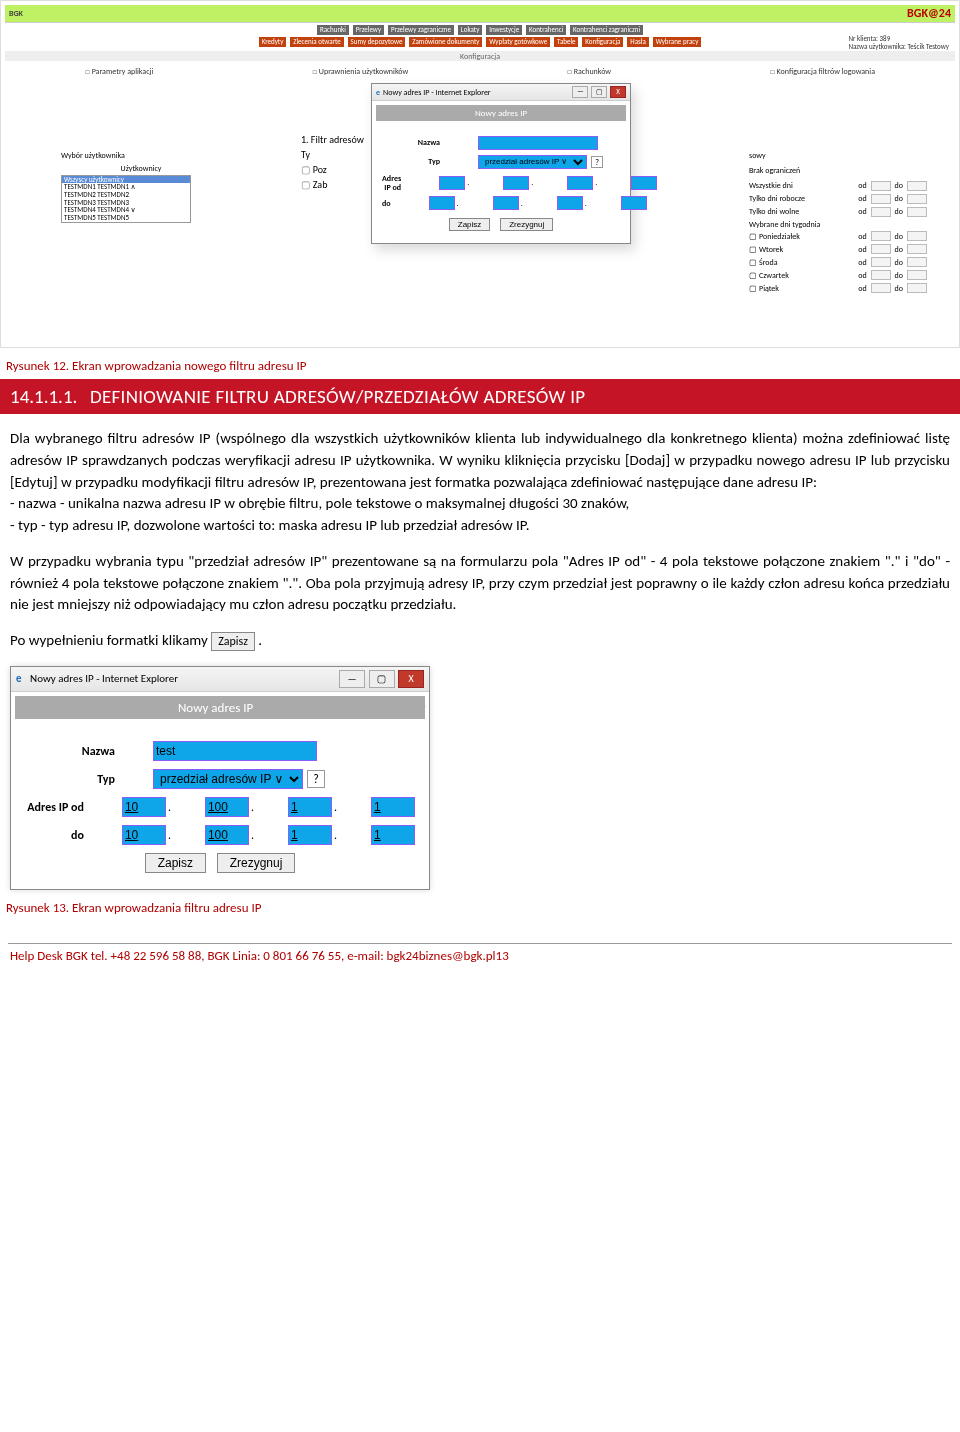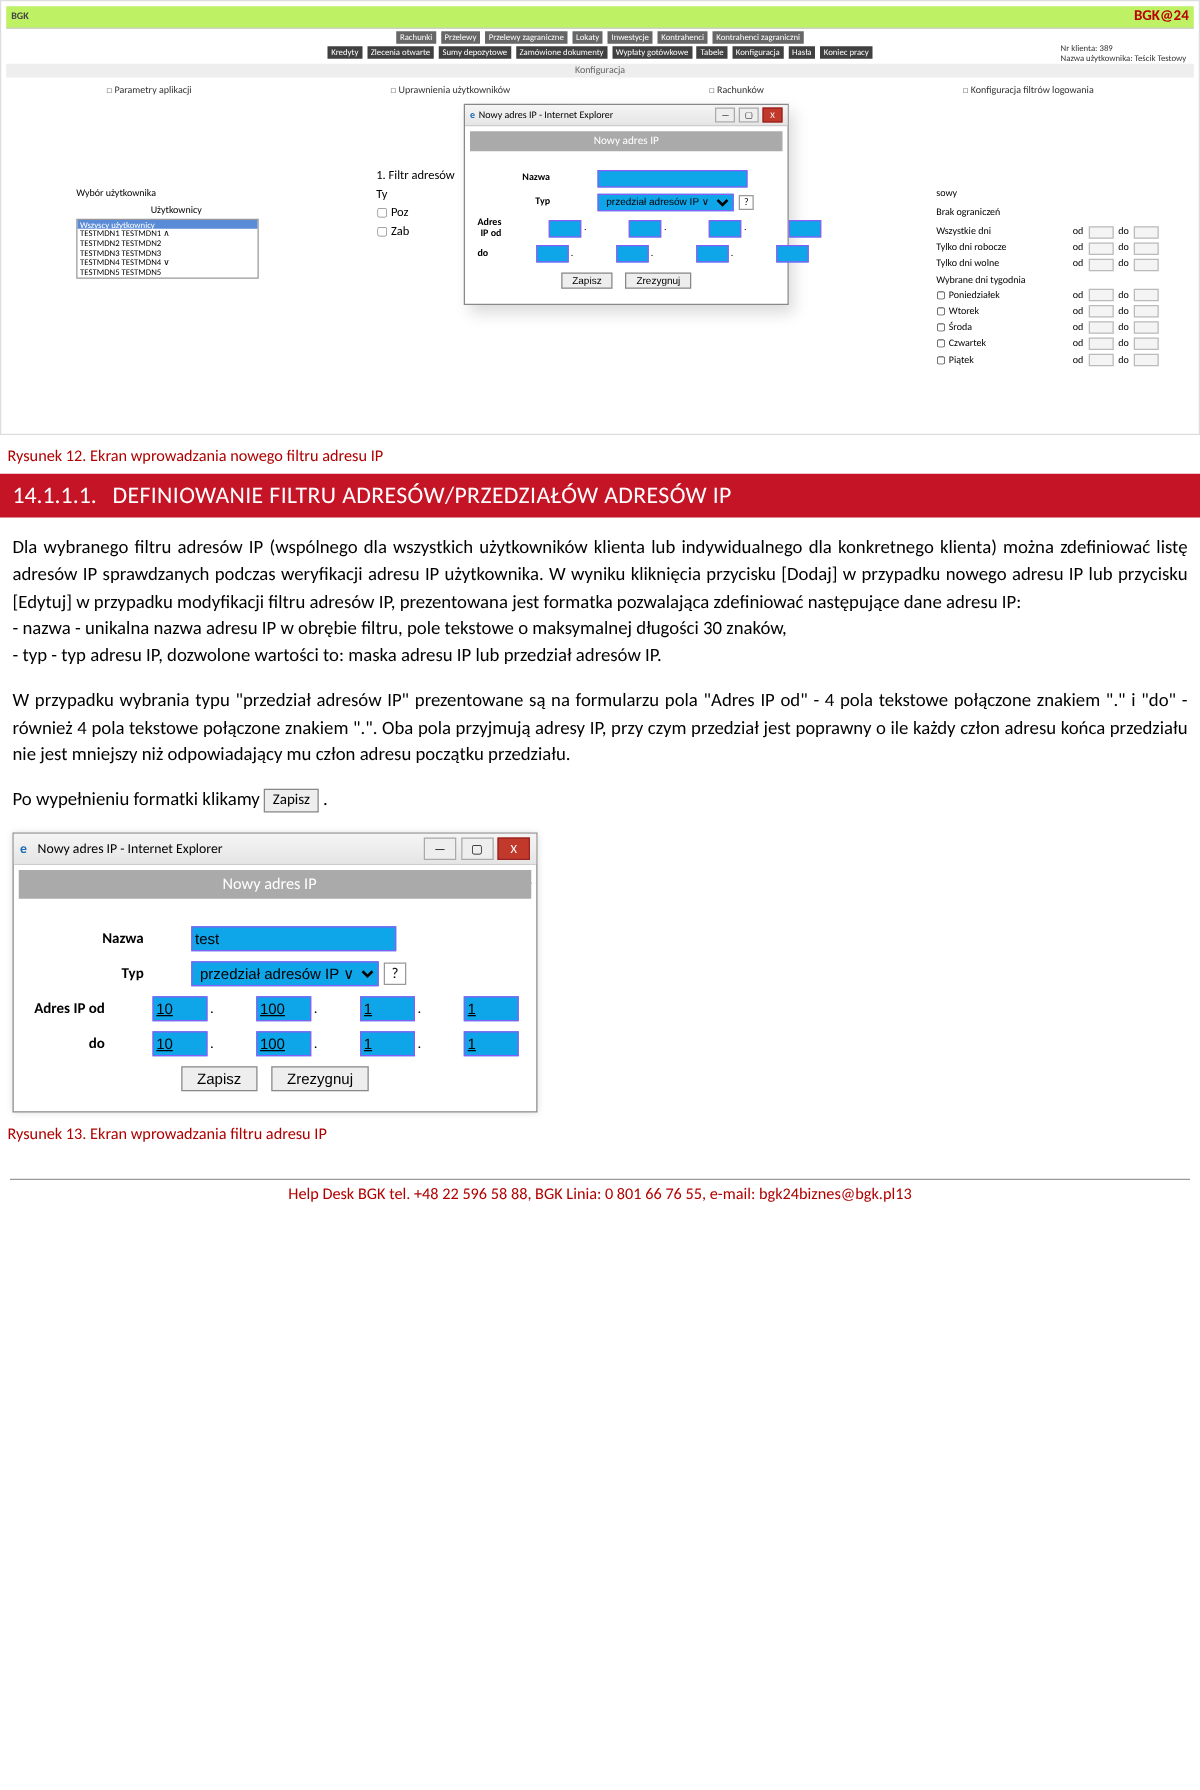--- a/index.html
+++ b/index.html
@@ -28,29 +28,29 @@
     justify-content:space-between;
     align-items:center;
     background:#bef264;
     border-bottom:1px solid #ccc;
     padding:2px 4px;
   }
   .bgk-logo { font-weight:bold; color:#444; }
   .bgk24 { font-weight:bold; color:#b00; font-size:12px; }
   .menu-row { text-align:center; margin-top:2px; }
   .menu-row span { display:inline-block; background:#666; color:#fff; font-size:7px; padding:1px 3px; margin:0 1px; }
-  .menu-row2 span { background:#404040; }
+  .menu-row2 span { background:#c2410c; }
   .client-info { position:absolute; right:10px; top:34px; font-size:7px; color:#333; text-align:left; }
   .cfg-bar { background:#eee; text-align:center; font-size:8px; color:#666; margin-top:4px; padding:1px 0; }
   .tab-row { display:flex; justify-content:space-between; margin:6px 80px 12px 80px; font-size:8px; color:#333;}
   .tab-row span::before { content:"□ "; color:#888; }
   .left-col { position:absolute; left:60px; top:150px; width:160px; }
   .left-col .lbl { font-size:8px; margin-bottom:2px; }
   .left-col .uz { font-size:8px; text-align:center; margin:4px 0 2px; }
-  .userlist { border:1px solid #999; background:#fff; font-size:7px; padding:0; width:146px; }
+  .userlist { border:1px solid #999; background:#fff; font-size:7px; padding:0; width:130px; }
   .userlist .sel { background:#5a8bd6; color:#fff; }
   .userlist div { padding:0 2px; }
   .mid-col { position:absolute; left:300px; top:133px; font-size:10px; }
   .mid-col .row { margin:4px 0; }
   .mid-col .ck::before { content:"▢ "; color:#888;}
   .right-col { position:absolute; right:30px; top:150px; font-size:8px; width:180px;}
   .right-col .hdr { margin-bottom:6px;}
   .right-col .line { display:flex; align-items:center; margin:3px 0;}
   .right-col .line .ck { width:10px;}
   .right-col .line .txt { flex:1;}
@@ -102,21 +102,21 @@
   .dialog2 .dlg-row label { width:90px; font-size:12px;}
   .dialog2 .dlg-row input.txt { width:164px; height:20px; font-size:12px;}
   .dialog2 .dlg-row select { height:20px; font-size:12px;}
   .dialog2 .dlg-row .oct { width:44px !important; height:20px; font-size:12px;}
   .dialog2 .dlg-row .q { width:18px; height:18px; line-height:16px; font-size:12px;}
   .dialog2 .dlg-btns button { font-size:12px; padding:2px 12px;}
   .dialog2 .winbtns span { width:26px; height:18px; line-height:16px; font-size:10px;}
   .dialog2 .scroll-hint { float:right; color:#aaa; font-size:12px; margin:4px 2px;}
   
   .footer-rule { border-top:1px solid #999; margin:28px 8px 4px 8px;}
-  .footer { display:flex; justify-content:center; font-size:13px; color:#b00000; padding:0 10px 10px;}
+  .footer { display:flex; justify-content:flex-start; font-size:13px; color:#b00000; padding:0 10px 10px;}
 </style>
 </head>
 <body>
 
 <div class="app-shot">
   <div class="app-header">
     <span class="bgk-logo">BGK</span>
     <span class="bgk24">
       <span>BGK@24</span>
     </span>
@@ -132,21 +132,21 @@
   </div>
   <div class="menu-row menu-row2">
     <span>Kredyty</span>
     <span>Zlecenia otwarte</span>
     <span>Sumy depozytowe</span>
     <span>Zamówione dokumenty</span>
     <span>Wypłaty gotówkowe</span>
     <span>Tabele</span>
     <span>Konfiguracja</span>
     <span>Hasła</span>
-    <span>Koniec pracy</span>
+    <span>Wybrane pracy</span>
   </div>
   <div class="client-info">
     <div>Nr klienta: 389</div>
     <div>Nazwa użytkownika: Teścik Testowy</div>
   </div>
   <div class="cfg-bar">Konfiguracja</div>
   <div class="tab-row">
     <span>Parametry aplikacji</span>
     <span>Uprawnienia użytkowników</span>
     <span>Rachunków</span>

